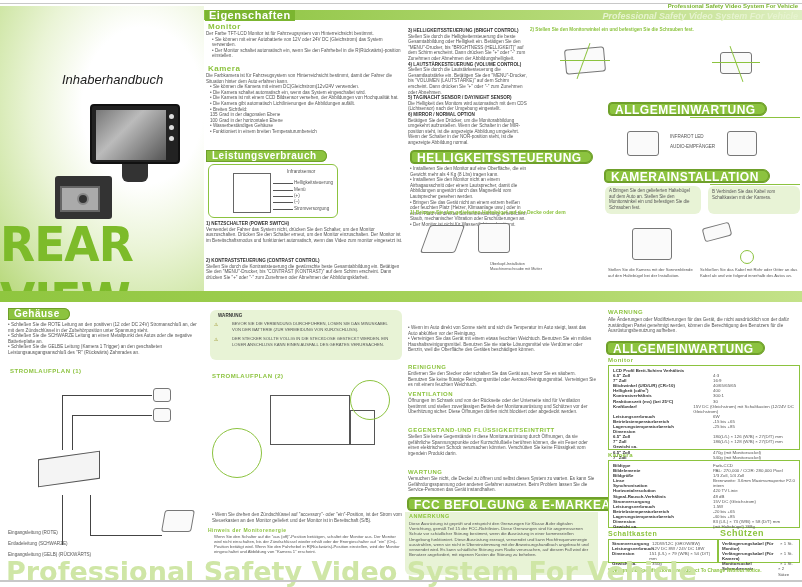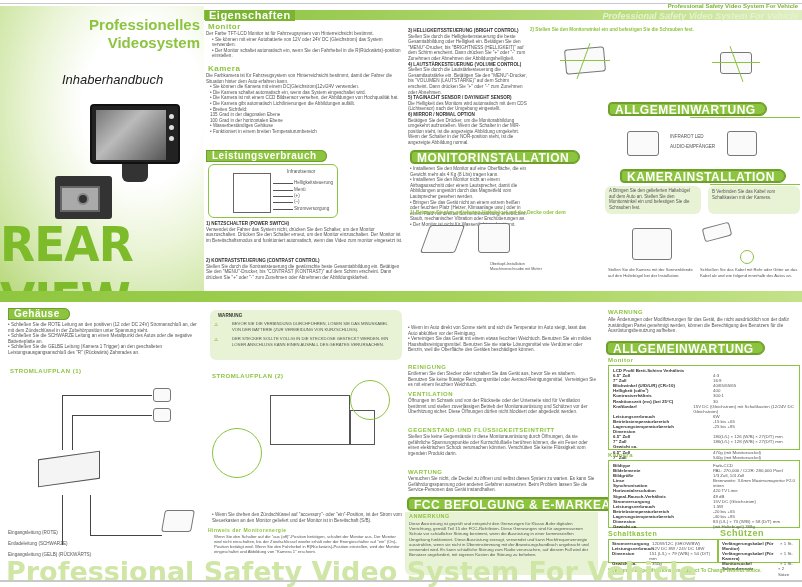--- a/index.html
+++ b/index.html
@@ -53,21 +53,20 @@
 .circle{position:absolute;border:1.5px solid #8cc33f;border-radius:50%}
 </style>
 </head>
 <body>
 
 <div class="page">
   <div class="topline"></div>
 
   <div class="cover">
     <div class="cover-title">
-      <div>Professionelles Videosystem</div>
     </div>
     <div class="cover-sub">Inhaberhandbuch</div>
     <div class="monitor">
       <div class="scr"></div>
       <div class="btns">
           <i></i>
           <i></i>
           <i></i>
         </div>
     </div>
@@ -136,21 +135,21 @@
     <b>3) HELLIGKEITSSTEUERUNG (BRIGHT CONTROL)</b>
     <div>Stellen Sie durch die Helligkeitensteuerung die beste Gesamtabbildung oder Helligkeit ein. Betätigen Sie den "MENU"-Drucker, bis "BRIGHTNESS (HELLIGKEIT)" auf dem Schirm erscheint. Dann drücken Sie "+" oder "-" zum Zunehmen oder Abnehmen der Abbildungshelligkeit.</div>
     <b>4) LAUTSTÄRKESTEUERUNG (VOLUME CONTROL)</b>
     <div>Stellen Sie durch die Lautstärkesteuerung die Gesamtlautstärke ein. Betätigen Sie den "MENU"-Drucker, bis "VOLUMEN (LAUTSTÄRKE)" auf dem Schirm erscheint. Dann drücken Sie "+" oder "-" zum Zunehmen oder Abnehmen.</div>
     <b>5) TAG/NACHT SENSOR / DAY/NIGHT SENSOR)</b>
     <div>Die Helligkeit des Monitors wird automatisch mit dem CDS (Lichtsensor) nach der Umgebung eingestellt.</div>
     <b>6) MIRROR / NORMAL OPTION</b>
     <div>Betätigen Sie den Drücker, um die Monitorabbildung umgekehrt aufzustellen. Wenn der Schalter in der MIR-position steht, ist die angezeigte Abbildung umgekehrt. Wenn der Schalter in der NOR-position steht, ist die angezeigte Abbildung normal.</div>
   </div>
 
-  <div class="pill big" style="left:410px;top:150px">MONITORINSTALLATION</div>
+  <div class="pill big" style="left:410px;top:150px">HELLIGKEITSSTEUERUNG</div>
   <div class="txt" style="left:410px;top:166px;width:120px">
     <ul>
       <li>Installieren Sie den Monitor auf eine Oberfläche, die ein Gewicht mehr als 4 Kg (8 Lbs) tragen kann.</li>
       <li>Installieren Sie den Monitor nicht an einem Airbagausschnitt oder einem Lautsprecher, damit die Abbildungen ungestört durch das Magnetfeld vom Lautsprecher gesehen werden.</li>
       <li>Bringen Sie das Gerät nicht an einem extrem heißen oder feuchten Platz (Heizer, Klimaanlage usw.) oder in einem Platz mit direkter Sonnenbestrahlung, erheblichem Staub, mechanischer Vibration oder Erschütterungen an.</li>
       <li>Der Monitor ist nicht für Wasserdichtung bestimmt.</li>
     </ul>
   </div>
   <div class="caption-green" style="left:410px;top:209px;width:200px">1) Bringen Sie den gelieferten Haltebügel auf der Decke oder dem</div>
   <div class="sketch" style="left:425px;top:225px;width:35px;height:28px;transform:skewX(-20deg)"></div>
@@ -166,21 +165,21 @@
   <div class="gline" style="left:712px;top:62px;width:48px"></div>
   <div class="gvline" style="left:736px;top:45px;height:38px;transform:rotate(-20deg)"></div>
 
   <div class="pill big" style="left:608px;top:102px">ALLGEMEINWARTUNG</div>
   <div class="gline" style="left:690px;top:117px;width:110px"></div>
   <div class="sketch" style="left:627px;top:131px;width:32px;height:25px"></div>
   <div class="lbl" style="left:670px;top:134px">INFRAROT LED</div>
   <div class="lbl" style="left:670px;top:144px">AUDIO-EMPFÄNGER</div>
   <div class="sketch" style="left:727px;top:131px;width:30px;height:25px"></div>
 
-  <div class="pill big" style="left:620px;top:169px">KAMERAINSTALLATION</div>
+  <div class="pill big" style="left:604px;top:169px">KAMERAINSTALLATION</div>
   <div class="gline" style="left:710px;top:184px;width:90px"></div>
   <div class="boxfill" style="left:605px;top:186px;width:96px;height:28px">
     <div class="txt" style="left:4px;top:2px;width:88px;font-size:4.5px">A Bringen Sie den gelieferten Haltebügel auf dem Auto an. Stellen Sie den Monitorwinkel ein und befestigen Sie die Schrauben fest.</div>
   </div>
   <div class="boxfill" style="left:708px;top:186px;width:92px;height:28px">
     <div class="txt" style="left:4px;top:3px;width:84px;font-size:4.5px">B Verbinden Sie das Kabel vom Schaltkasten mit der Kamera.</div>
   </div>
   <div class="sketch" style="left:632px;top:228px;width:40px;height:32px"></div>
   <div class="sketch" style="left:703px;top:225px;width:28px;height:14px;transform:rotate(-15deg)"></div>
   <div class="circle" style="left:740px;top:250px;width:14px;height:14px"></div>

